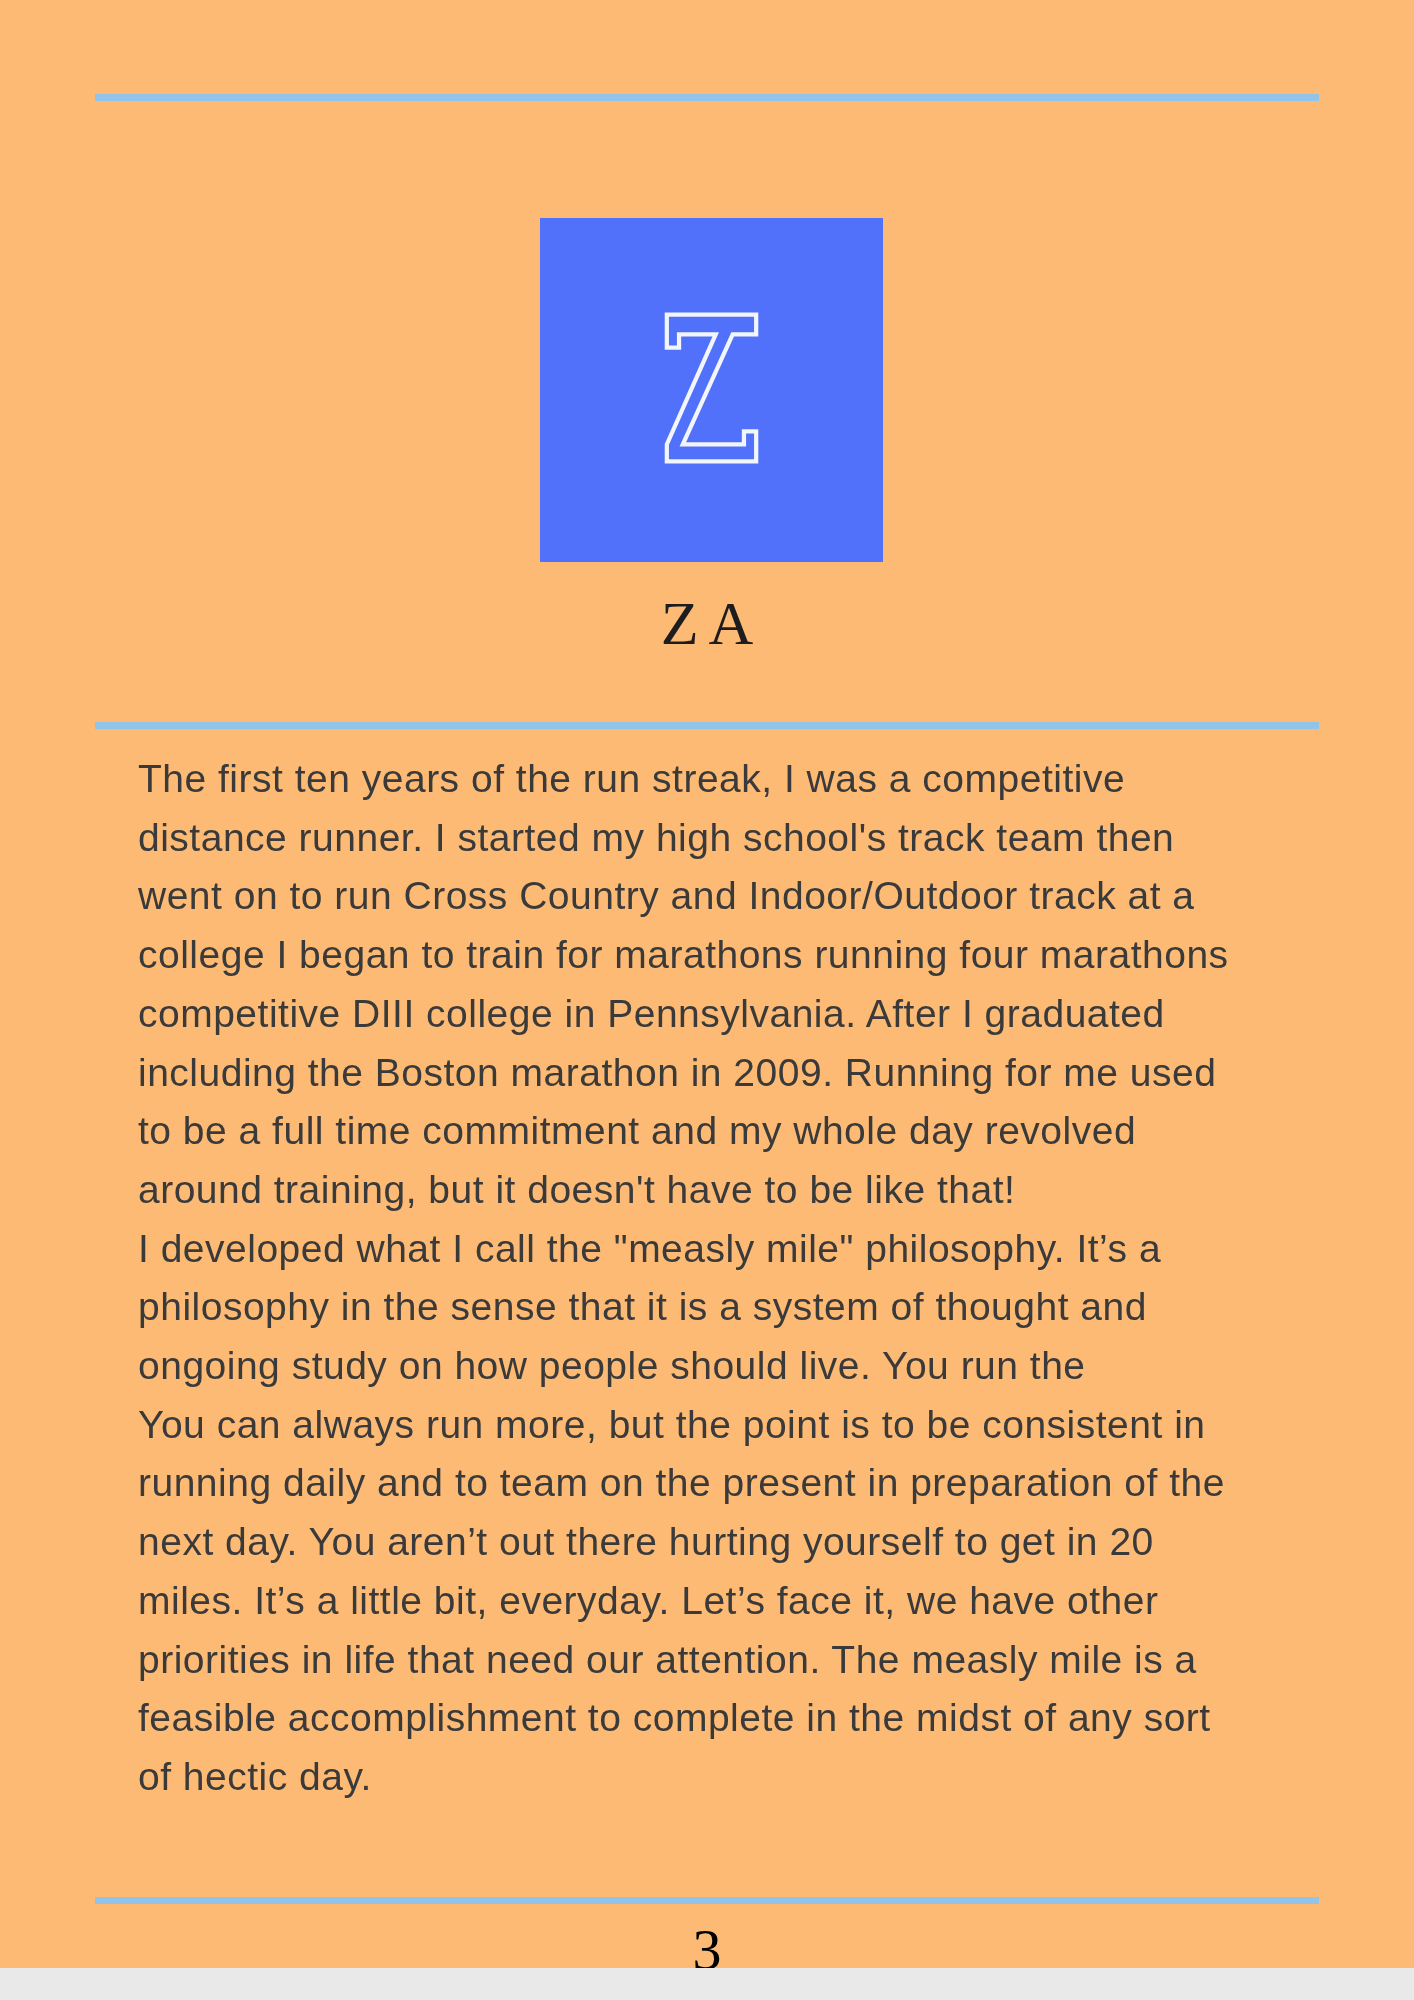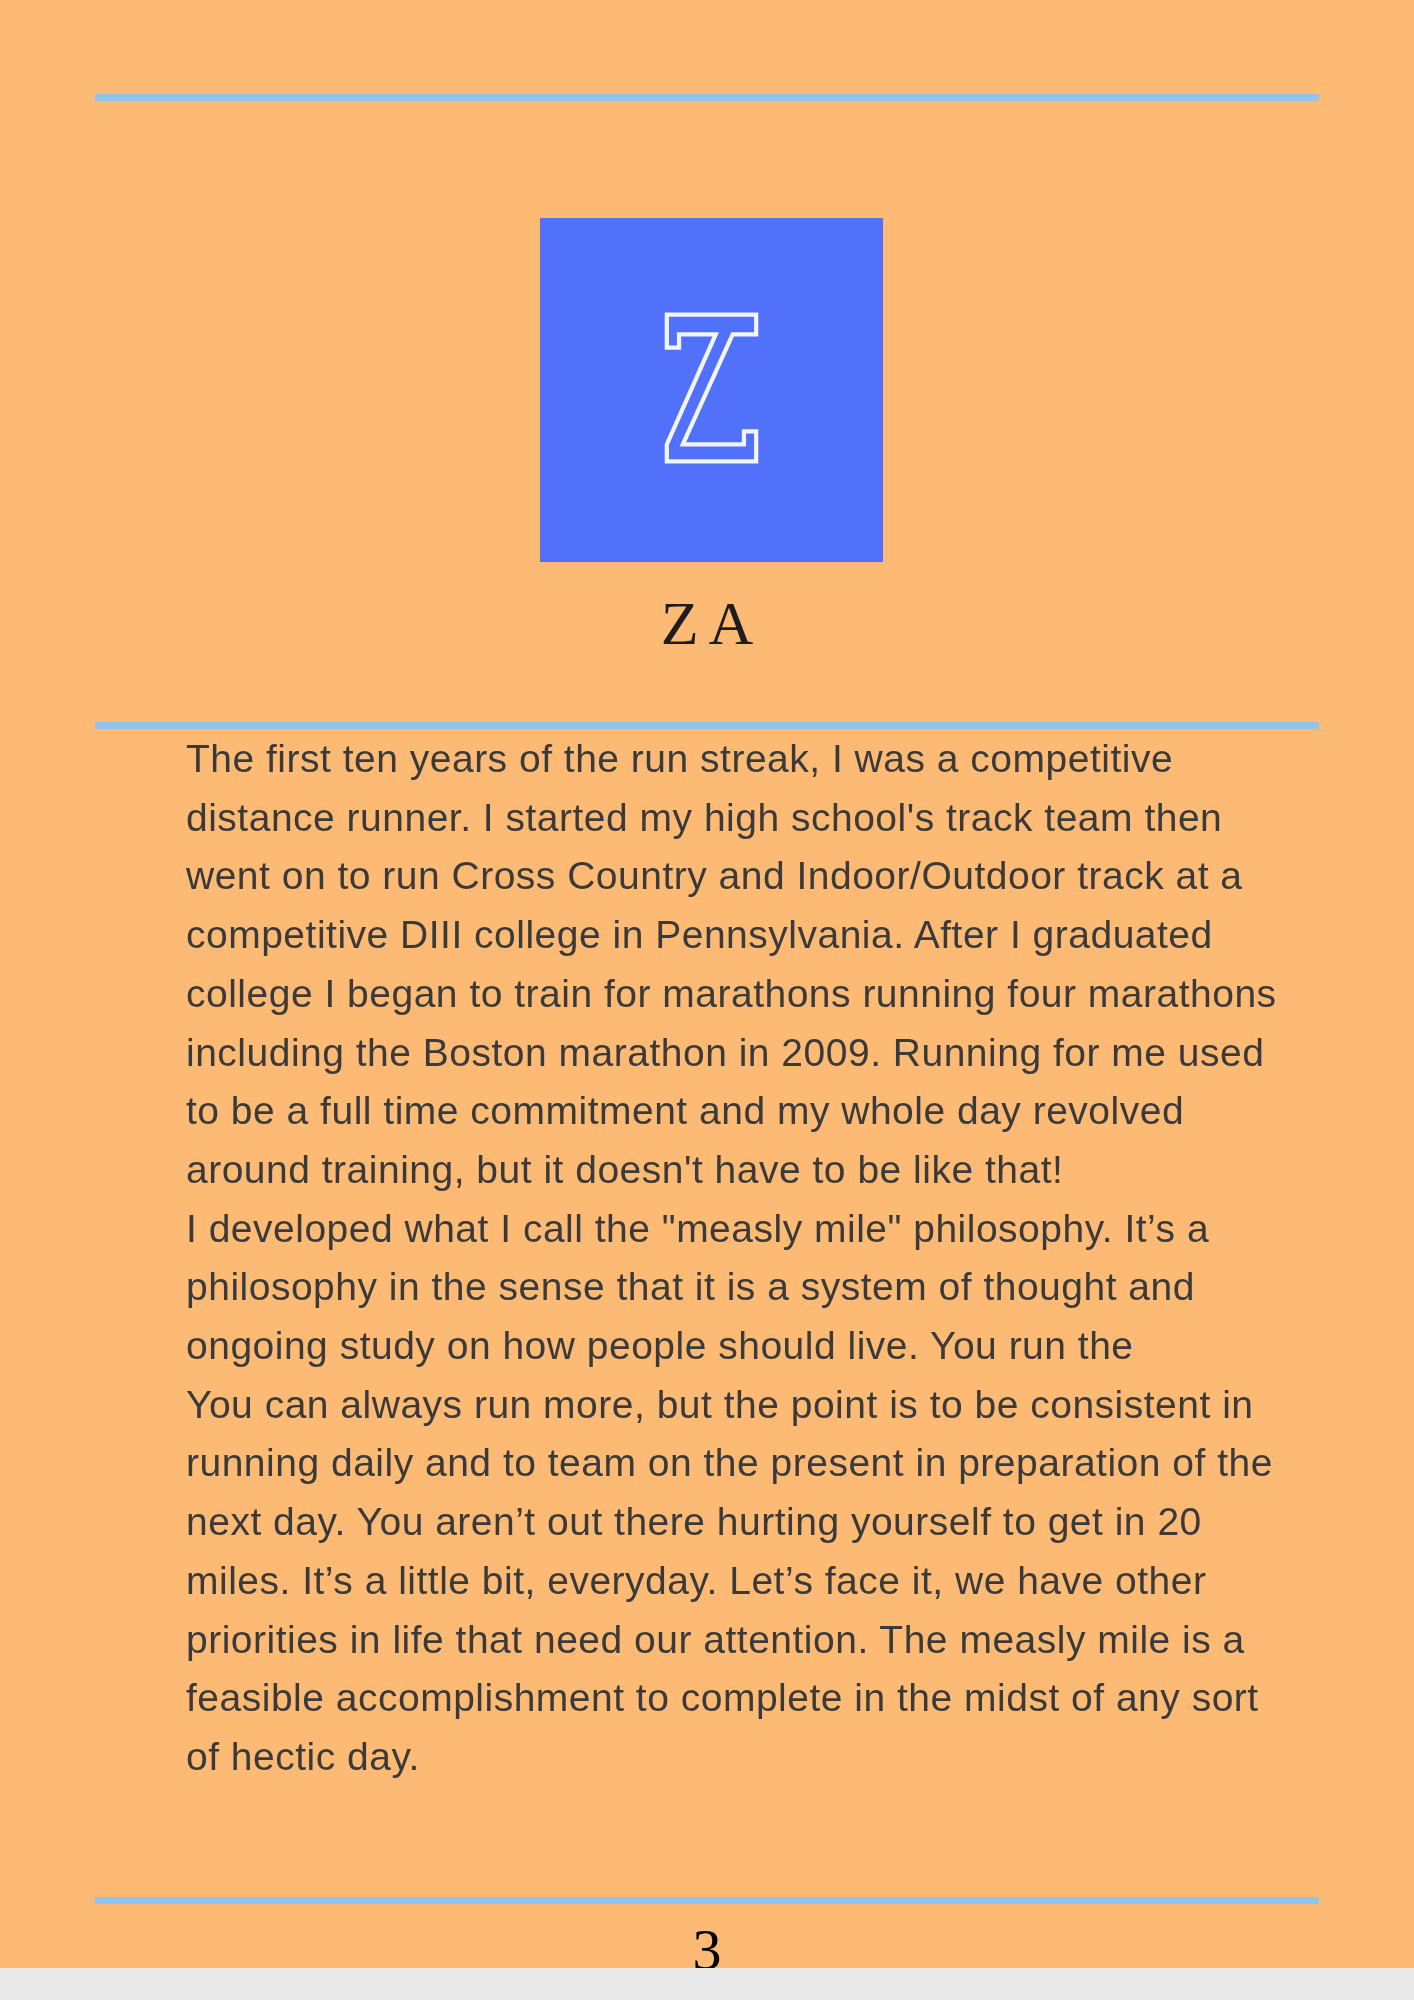--- a/index.html
+++ b/index.html
@@ -29,21 +29,21 @@
     position:absolute;
     left:0;top:592px;width:100%;
     text-align:center;
     font-family:"Liberation Serif",serif;
     font-size:62px;font-weight:400;
     letter-spacing:10px;text-indent:10px;
     line-height:1;
   }
   .body-text{
     position:absolute;
-    left:138px;top:730px;width:1200px;margin-left:48px;
+    left:138px;top:750px;width:1200px;
   }
   .body-line{
     font-size:39px;
     font-weight:300;
     letter-spacing:0.5px;
     line-height:58.7px;
     white-space:nowrap;
   }
   .page-number{
     position:absolute;
@@ -68,22 +68,22 @@
   </div>
 
   <div class="page-title" style="color: rgb(29, 29, 31);">ZA</div>
 
   <div class="rule rule-mid" style="background: rgb(146, 195, 232);"></div>
 
   <div class="body-text" style="color: rgb(58, 58, 58);">
       <div class="body-line">The first ten years of the run streak, I was a competitive</div>
       <div class="body-line">distance runner. I started my high school's track team then</div>
       <div class="body-line">went on to run Cross Country and Indoor/Outdoor track at a</div>
+      <div class="body-line">college I began to train for marathons running four marathons</div>
       <div class="body-line">competitive DIII college in Pennsylvania. After I graduated</div>
-      <div class="body-line">college I began to train for marathons running four marathons</div>
       <div class="body-line">including the Boston marathon in 2009. Running for me used</div>
       <div class="body-line">to be a full time commitment and my whole day revolved</div>
       <div class="body-line">around training, but it doesn't have to be like that!</div>
       <div class="body-line">I developed what I call the "measly mile" philosophy. It’s a</div>
       <div class="body-line">philosophy in the sense that it is a system of thought and</div>
       <div class="body-line">ongoing study on how people should live. You run the</div>
       <div class="body-line">You can always run more, but the point is to be consistent in</div>
       <div class="body-line">running daily and to team on the present in preparation of the</div>
       <div class="body-line">next day. You aren’t out there hurting yourself to get in 20</div>
       <div class="body-line">miles. It’s a little bit, everyday. Let’s face it, we have other</div>

